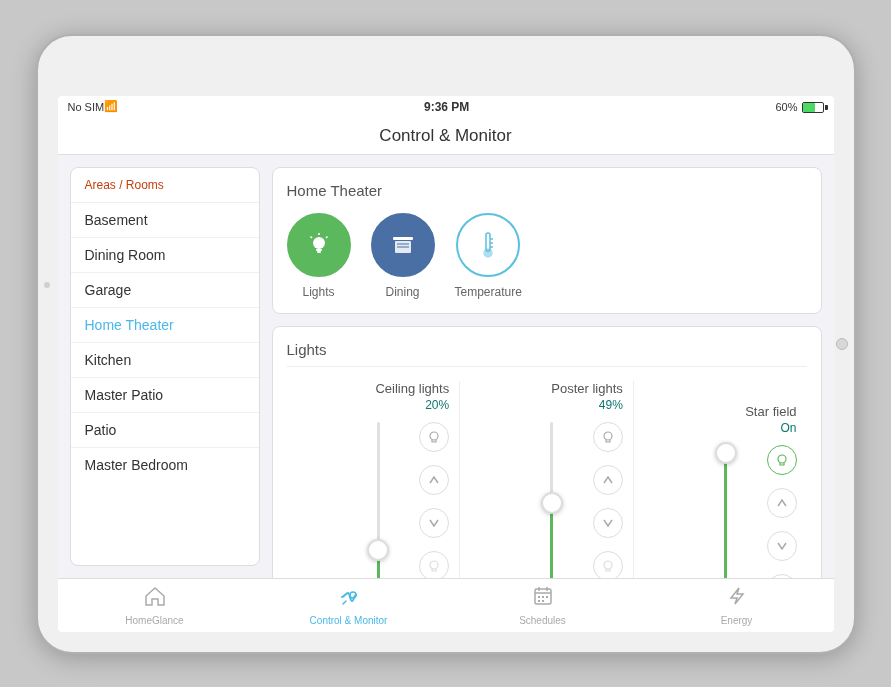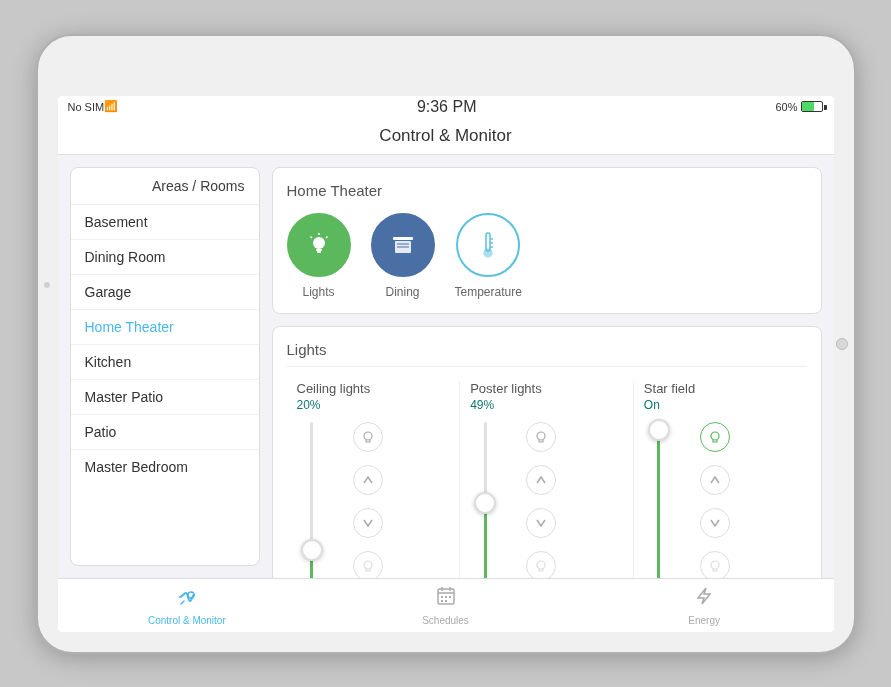--- a/index.html
+++ b/index.html
@@ -40,22 +40,22 @@
       height: 22px;
       display: flex;
       align-items: center;
       justify-content: space-between;
       padding: 0 10px;
       font-size: 11px;
       color: #333;
       flex-shrink: 0;
     }
     .status-left { display: flex; align-items: flex-end; }
-    .status-center { font-size: 16px; font-weight: 400; }
-    .status-right { display: flex; align-items: center; gap: 4px; font-size: 11px; }
+    .status-center { font-size: 12px; font-weight: 700; }
+    .status-right { display: flex; align-items: flex-end; gap: 4px; font-size: 11px; }
     .battery-icon {
       width: 22px; height: 11px; border: 1.5px solid #333; border-radius: 2px;
       position: relative; display: inline-flex; align-items: center;
     }
     .battery-icon::after {
       content: ''; position: absolute; right: -5px; top: 2.5px;
       width: 3px; height: 5px; background: #333; border-radius: 0 1px 1px 0;
     }
     .battery-fill {
       width: 60%; height: 100%; background: #4cd964; border-radius: 1px;
@@ -81,24 +81,24 @@
       background: white;
       border-right: 1px solid #ddd;
       flex-shrink: 0;
       overflow-y: auto;
       margin: 12px 0 12px 12px;
       border-radius: 8px;
       border: 1px solid #ddd;
     }
     .sidebar-header {
       padding: 10px 14px;
-      font-size: 14px;
-      color: #404040;
+      font-size: 12px;
+      color: #c2410c;
       border-bottom: 1px solid #eee;
-      text-align: right;
+      text-align: left;
     }
     .sidebar-item {
       padding: 9px 14px;
       font-size: 14px;
       color: #333;
       border-bottom: 1px solid #f0f0f0;
       cursor: pointer;
     }
     .sidebar-item:last-child { border-bottom: none; }
     .sidebar-item.active { color: #4ab8e8; }
@@ -153,25 +153,25 @@
     
     .lights-section .panel-title { border-bottom: 1px solid #eee; padding-bottom: 8px; }
     .lights-grid {
       display: flex;
       gap: 0;
     }
     .light-control {
       flex: 1;
       display: flex;
       flex-direction: column;
-      align-items: flex-start;
+      align-items: flex-end;
       border-right: 1px solid #eee;
       padding: 0 10px;
     }
-    .light-control:last-child { border-right: none; }
+    .light-control:last-child { border-right: none; margin-top: 23px; }
     .light-name { font-size: 13px; color: #555; margin-bottom: 2px; }
     .light-value { font-size: 12px; color: #0f766e; margin-bottom: 10px; }
     .slider-track {
       width: 3px;
       height: 100%;
       background: #e0e0e0;
       border-radius: 2px;
       position: relative;
     }
     .slider-fill {
@@ -474,20 +474,28 @@
             </div>
 
           </div>
 
         </div>
 
       </div>
     </div>
 
     <div class="tab-bar">
+      <div class="tab-item">
+        <span class="tab-icon">
+          <svg width="22" height="22" viewBox="0 0 22 22" fill="none">
+            <path d="M2 11 L11 3 L20 11 L20 20 L14 20 L14 14 L8 14 L8 20 L2 20 Z" stroke="#aaa" stroke-width="1.5" fill="none"></path>
+          </svg>
+        </span>
+        <span class="tab-label">HomeGlance</span>
+      </div>
       <div class="tab-item">
         <span class="tab-icon active-blue">
           <svg width="22" height="22" viewBox="0 0 22 22" fill="none">
             <path d="M4 12 C6 12 8 8 10 8 C12 8 12 16 14 16 C16 16 16 10 18 10" stroke="#4ab8e8" stroke-width="2" fill="none" stroke-linecap="round"></path>
             <circle cx="15" cy="10" r="3" stroke="#4ab8e8" stroke-width="1.5" fill="none"></circle>
             <path d="M5 19 L8 16" stroke="#4ab8e8" stroke-width="1.5" stroke-linecap="round"></path>
           </svg>
         </span>
         <span class="tab-label active-blue">Control &amp; Monitor</span>
       </div>

